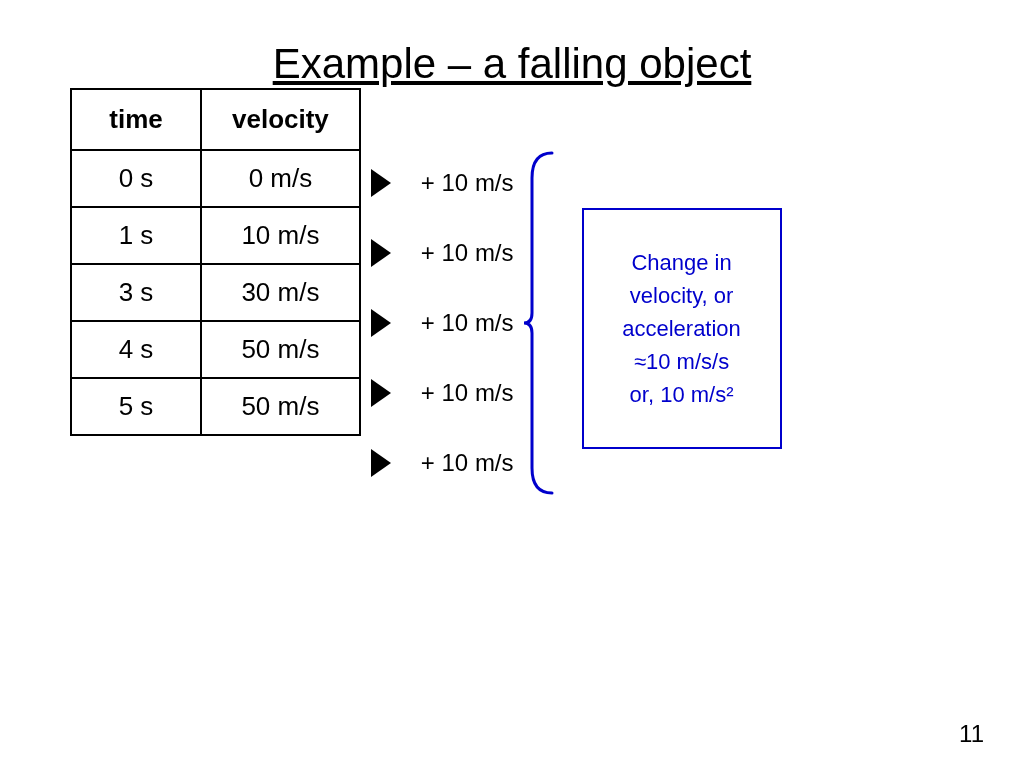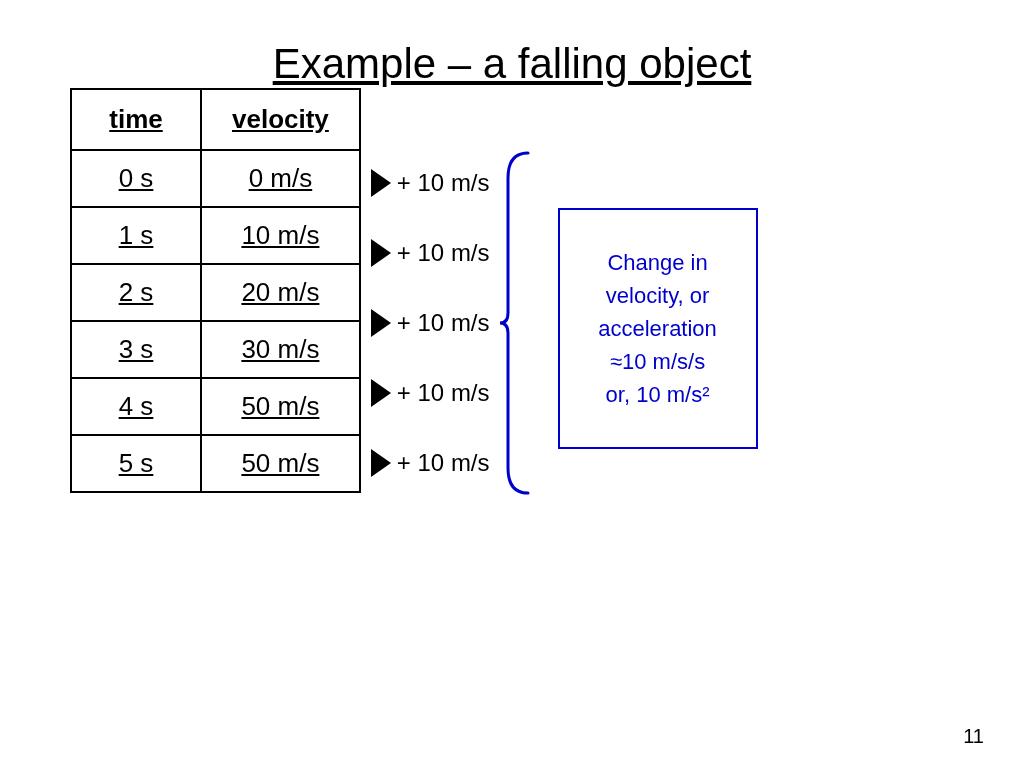--- a/index.html
+++ b/index.html
@@ -42,21 +42,20 @@
       border: 2px solid #000;
       font-size: 26px;
     }
 
     .data-table th,
     .data-table td {
       border: 2px solid #000;
       padding: 12px 30px;
       text-align: center;
       min-width: 130px;
-      text-decoration: underline;
     }
 
     .data-table th {
       font-weight: bold;
       padding: 14px 30px;
     }
 
     .arrows-column {
       display: flex;
       flex-direction: column;
@@ -78,21 +77,21 @@
       border-top: 14px solid transparent;
       border-bottom: 14px solid transparent;
       border-left: 20px solid #000;
       display: inline-block;
     }
 
     .plus-labels {
       display: flex;
       flex-direction: column;
       justify-content: space-around;
-      margin-left: 6px;
+      margin-left: 30px;
       margin-top: 60px;
     }
 
     .plus-label {
       height: 70px;
       display: flex;
       align-items: center;
       font-size: 24px;
       color: #000;
     }
@@ -120,21 +119,21 @@
       color: #0000cc;
       font-size: 22px;
       line-height: 1.5;
       width: 200px;
     }
 
     .page-number {
       position: absolute;
       bottom: 20px;
       right: 40px;
-      font-size: 20px;
+      font-size: 24px;
       color: #000;
     }
   </style>
 </head>
 <body>
 
 <div class="slide">
 
   <h1 class="title">Example – a falling object</h1>
 
@@ -150,24 +149,20 @@
       <tbody id="table-body">
       <tr>
             <td>0 s</td>
             <td>0 m/s</td>
           </tr>
           <tr>
             <td>1 s</td>
             <td>10 m/s</td>
           </tr>
           <tr>
-            <td>2 s</td>
-            <td>20 m/s</td>
-          </tr>
-          <tr>
             <td>3 s</td>
             <td>30 m/s</td>
           </tr>
           <tr>
             <td>4 s</td>
             <td>50 m/s</td>
           </tr>
           <tr>
             <td>5 s</td>
             <td>50 m/s</td>

